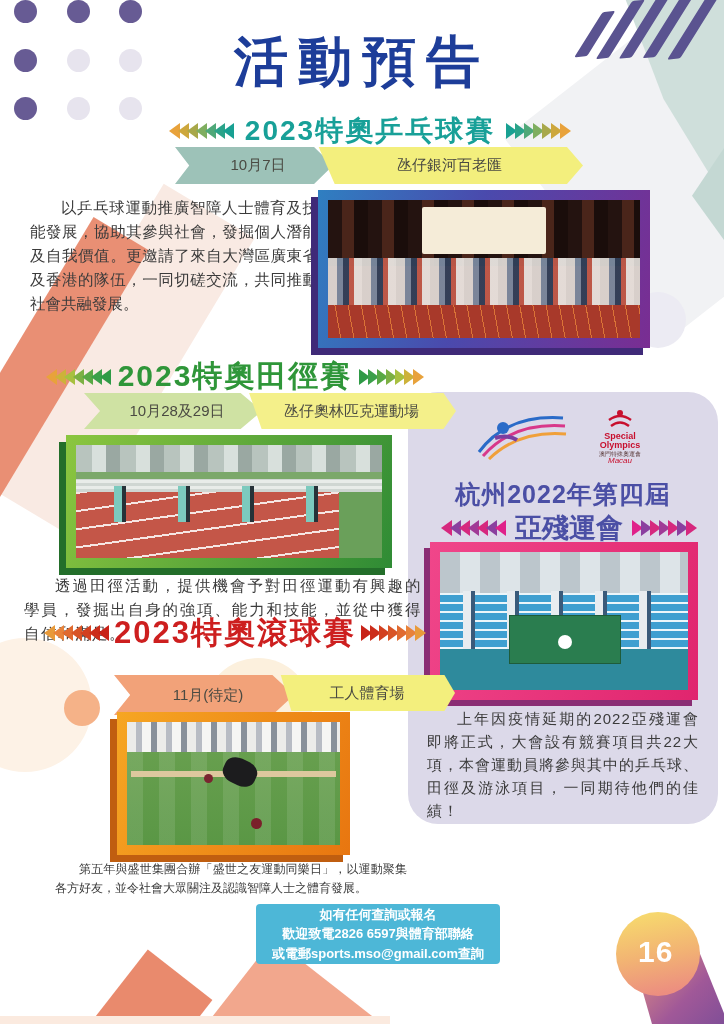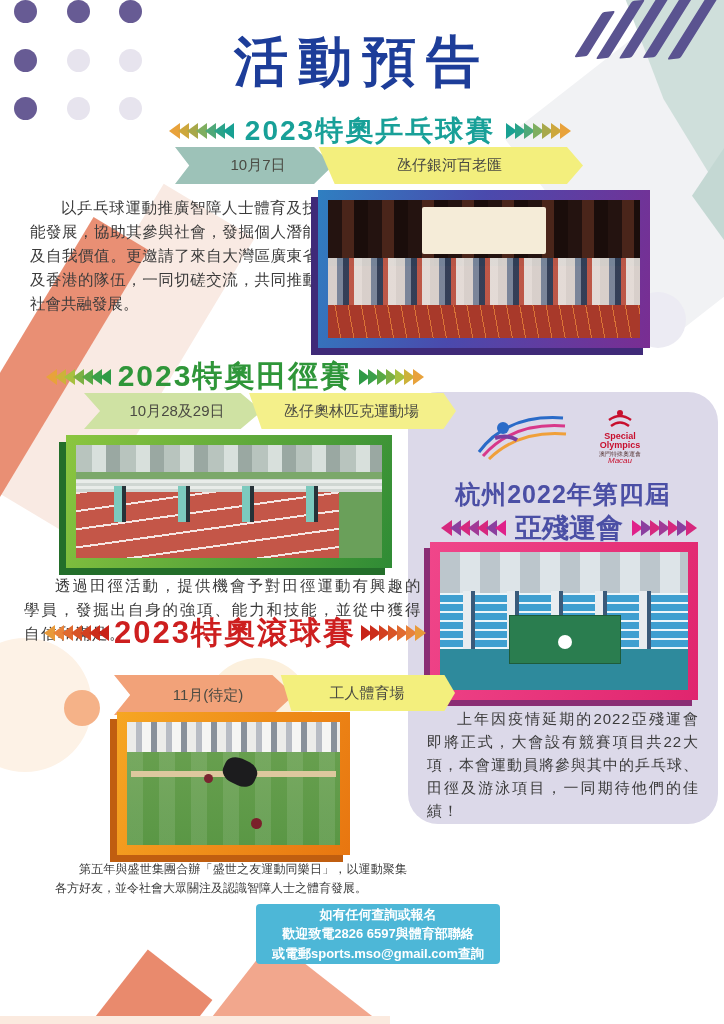--- a/index.html
+++ b/index.html
@@ -290,14 +290,33 @@
     </div>
     <div class="panel-body">上年因疫情延期的2022亞殘運會即將正式，大會設有競賽項目共22大項，本會運動員將參與其中的乒乓球、田徑及游泳項目，一同期待他們的佳績！</div>
   </div>
 
   <div class="abs contact">
     <div>如有任何查詢或報名</div>
     <div>歡迎致電2826 6597與體育部聯絡</div>
     <div>或電郵sports.mso@gmail.com查詢</div>
   </div>
 
+  <div class="abs blob">
+    <svg width="112" height="122" viewBox="0 0 112 122">
+      <defs>
+        <linearGradient id="tailg" x1="0" y1="0" x2="1" y2="1">
+          <stop offset="0%" stop-color="#ef9d7c"></stop>
+            <stop offset="60%" stop-color="#a05898"></stop>
+            <stop offset="100%" stop-color="#7c4d97"></stop>
+        </linearGradient>
+        <linearGradient id="circg" x1="0.2" y1="0" x2="0.4" y2="1">
+          <stop offset="0%" stop-color="#f7dc6d"></stop>
+            <stop offset="55%" stop-color="#f2b373"></stop>
+            <stop offset="100%" stop-color="#ec8e80"></stop>
+        </linearGradient>
+      </defs>
+      <polygon points="28,80 80,32 118,126 40,122" fill="url(#tailg)"></polygon>
+      <circle cx="46" cy="52" r="42" fill="url(#circg)"></circle>
+    </svg>
+    <span class="page-num">16</span>
+  </div>
 
 </div>
 
 </body></html>

